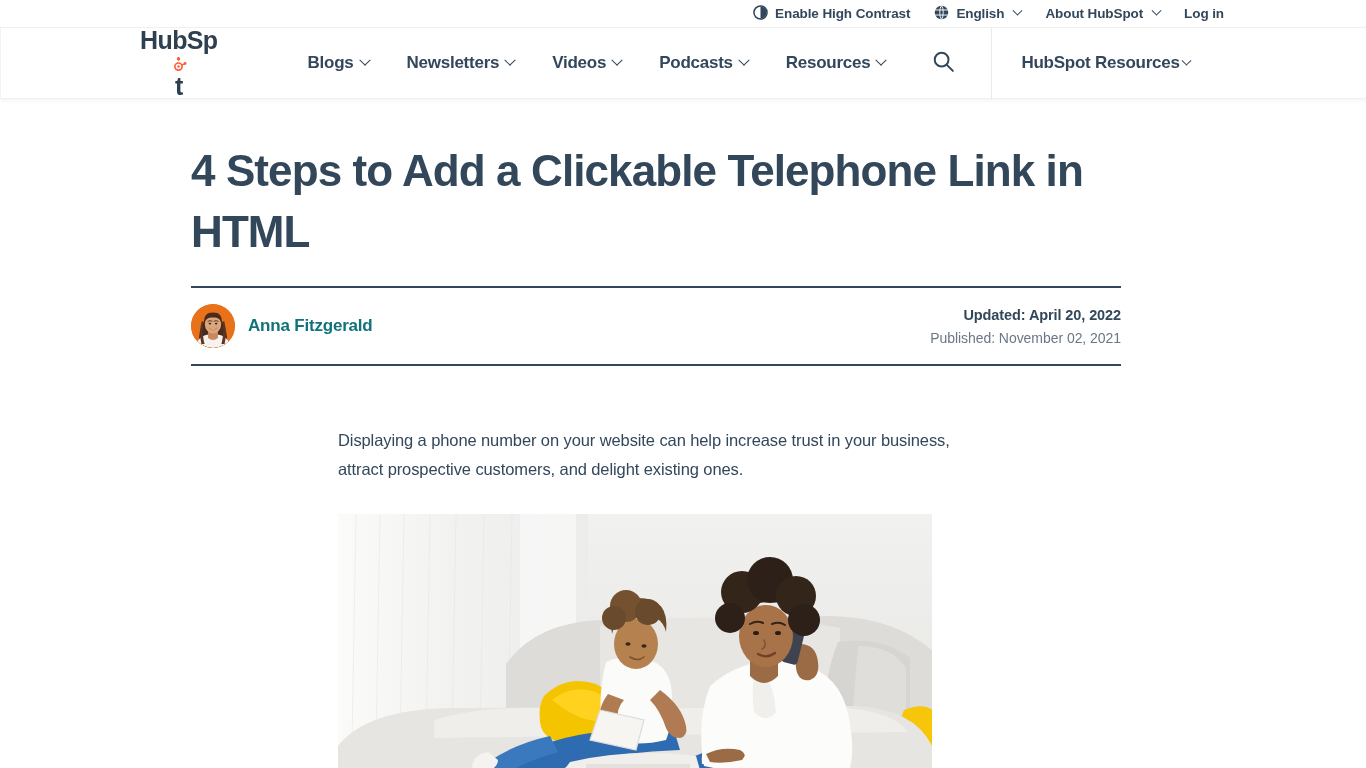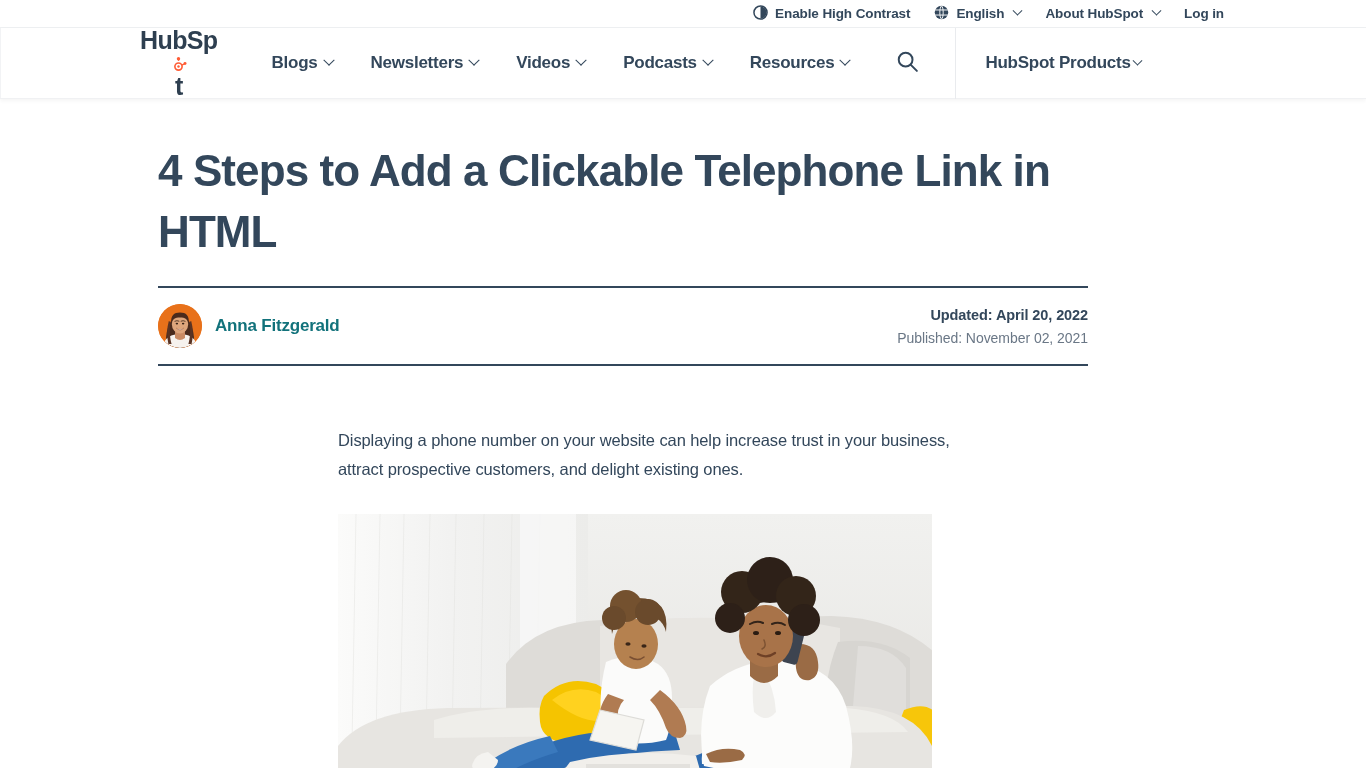--- a/index.html
+++ b/index.html
@@ -87,21 +87,21 @@
   }
   .logo .sprocket {
     position: relative;
     display: inline-block;
     width: 17px; height: 17px;
     margin: 0 0.5px;
     transform: translateY(2px);
   }
   .logo .sprocket svg { display: block; }
 
-  .nav-items { display: flex; align-items: center; gap: 0; }
+  .nav-items { display: flex; align-items: center; gap: 0; margin-left: 36px; }
   .nav-item {
     display: flex;
     align-items: center;
     color: #33475b;
     font-size: 17px;
     font-weight: 700;
     letter-spacing: -0.25px;
     margin-right: 38px;
     cursor: pointer;
     white-space: nowrap;
@@ -122,20 +122,21 @@
   .nav-products {
     display: flex; align-items: center;
     color: #33475b; font-size: 17px; font-weight: 700;
     letter-spacing: -0.25px; cursor: pointer; white-space: nowrap;
   }
 
   
   .article {
     width: 1246px;
     padding: 0 158px;
+    margin-left: 33px;
   }
   .post-title {
     margin-top: 42px;
     font-size: 44px;
     line-height: 1.38;
     font-weight: 700;
     color: #33475b;
     letter-spacing: -0.9px;
     max-width: 1055px;
   }
@@ -274,21 +275,21 @@
       <svg width="25" height="25" viewBox="0 0 24 24">
         <circle cx="10.2" cy="10.2" r="6.6" fill="none" stroke="#33475b" stroke-width="1.9"></circle>
         <line x1="15.2" y1="15.2" x2="21" y2="21" stroke="#33475b" stroke-width="1.9" stroke-linecap="round"></line>
       </svg>
     </span>
   </div>
 
   <div class="nav-divider"></div>
 
   <div class="nav-products">
-    <span>HubSpot Products</span>
+    <span>HubSpot Resources</span>
     <span class="caret"></span>
   </div>
 </div>
 
 <div class="article">
 
   <h1 class="post-title">4 Steps to Add a Clickable Telephone Link in HTML</h1>
 
   <div class="byline">
 

